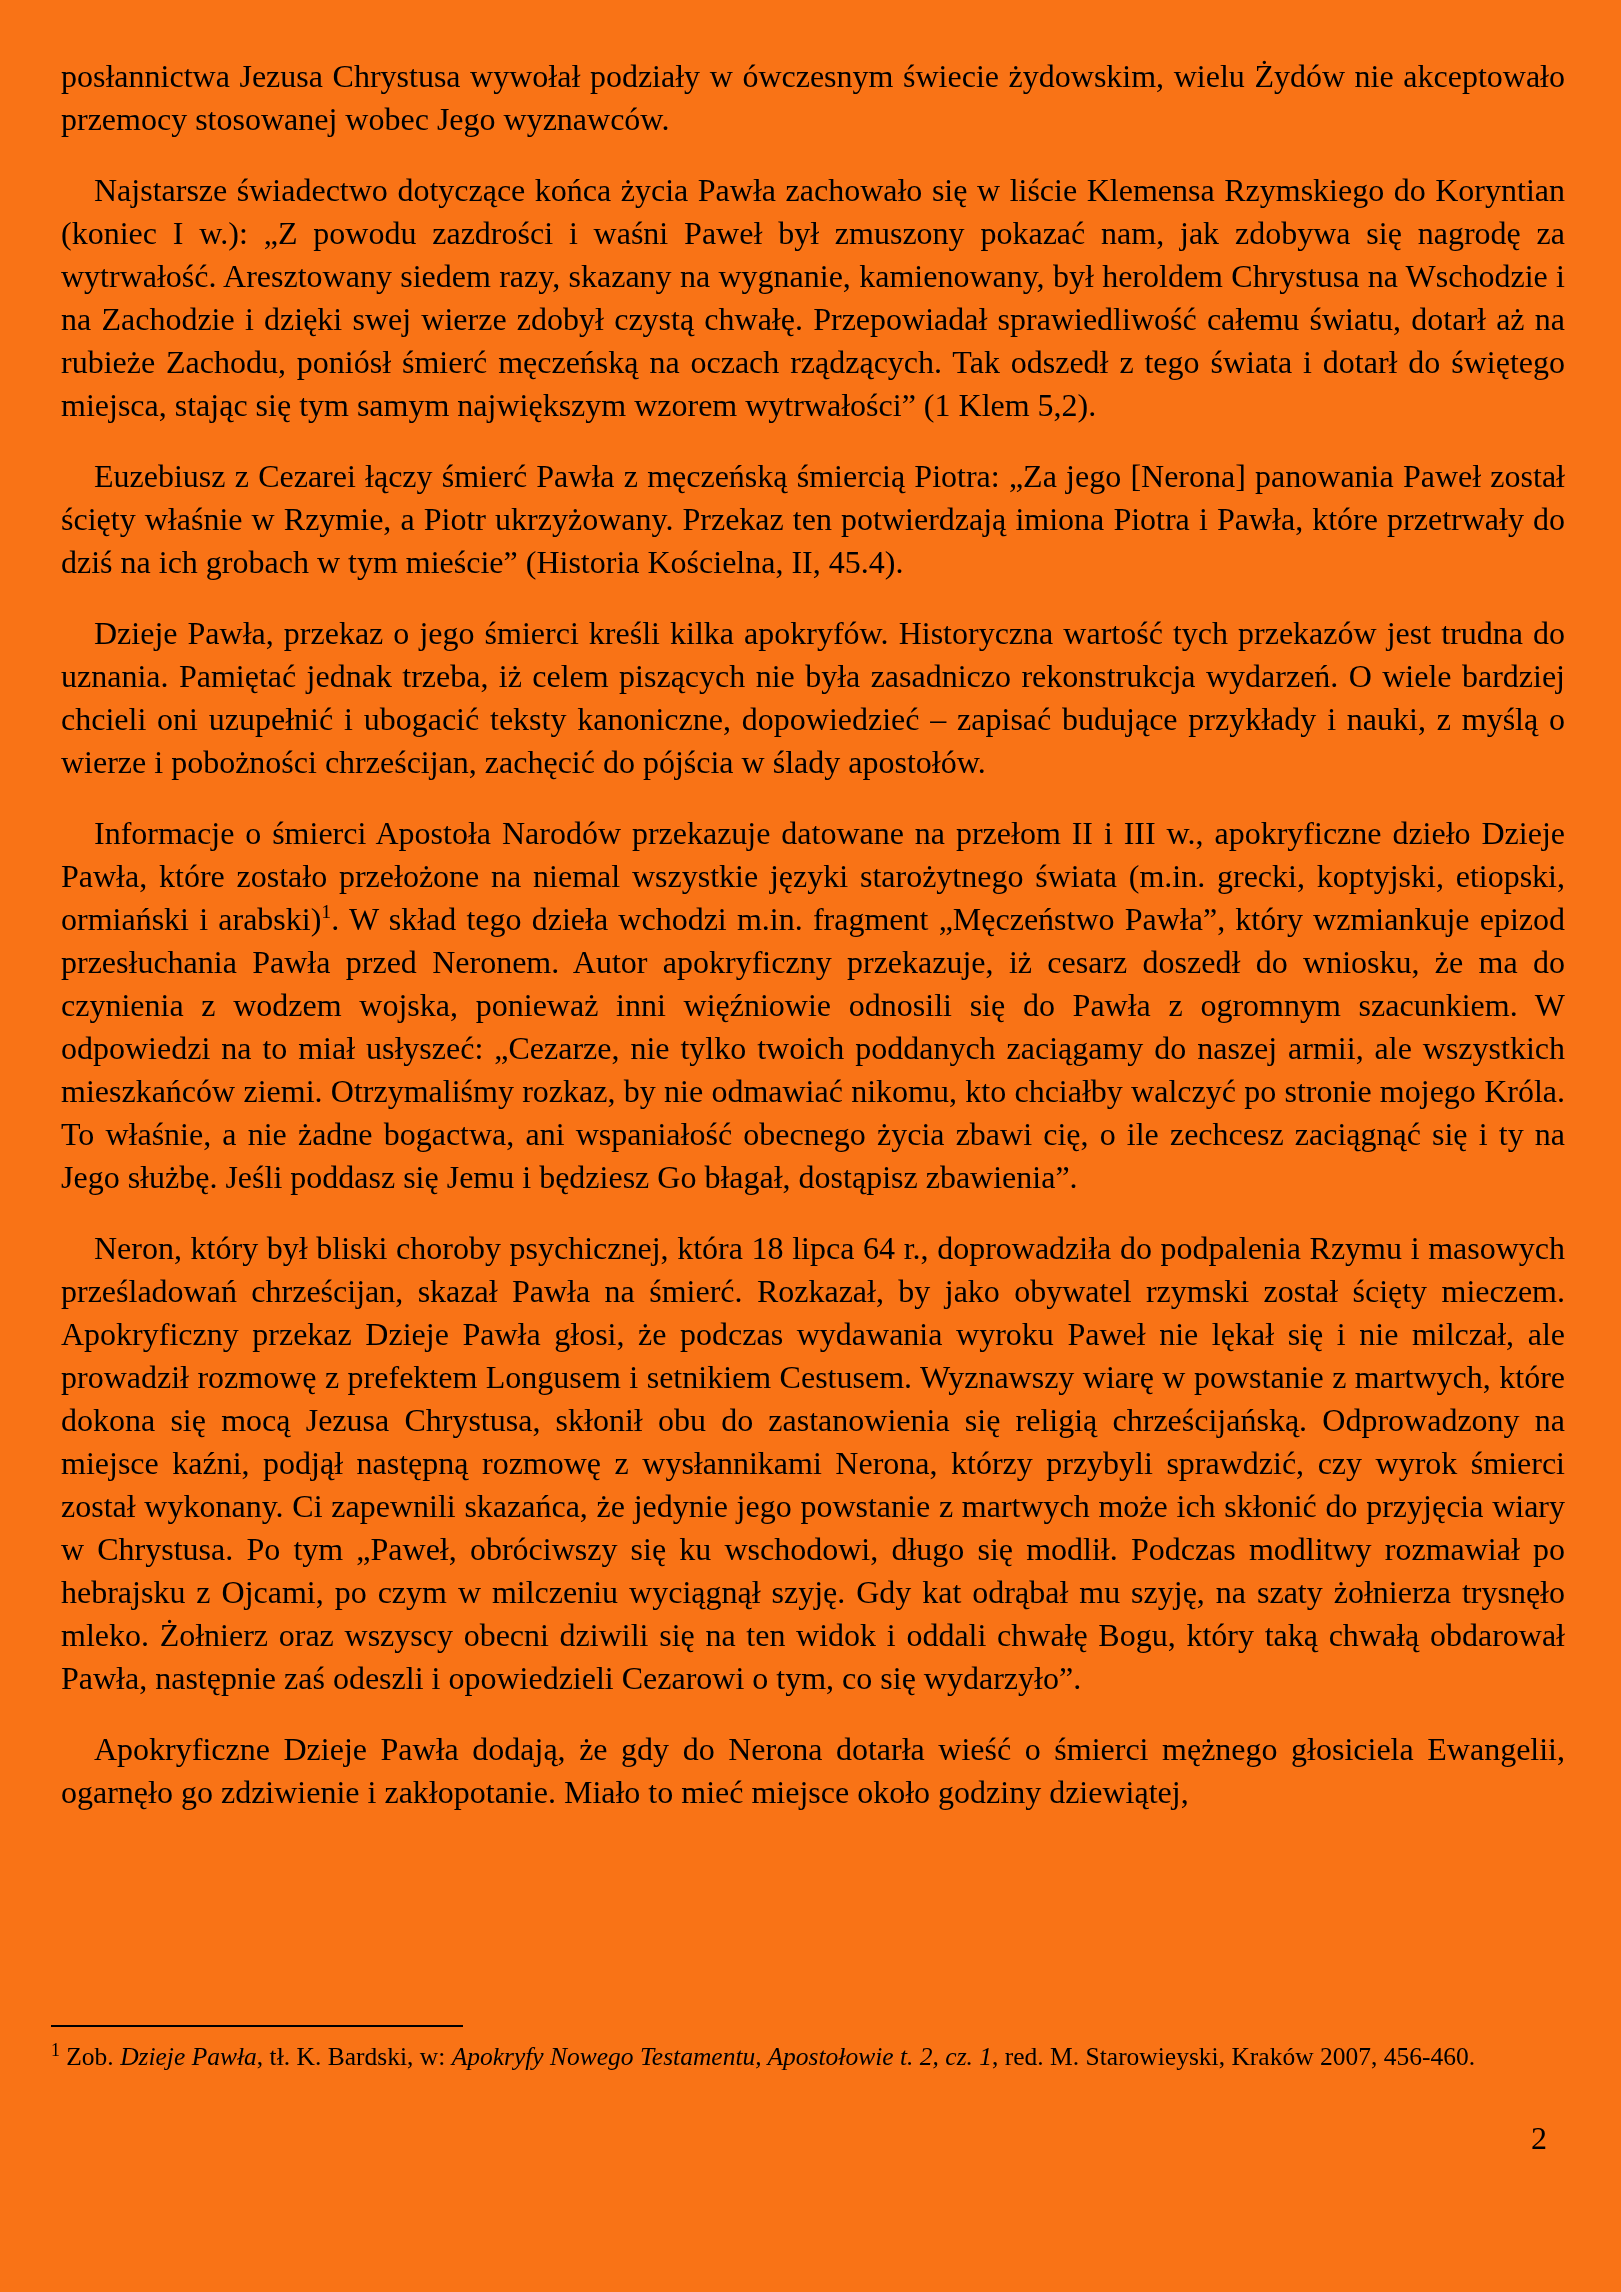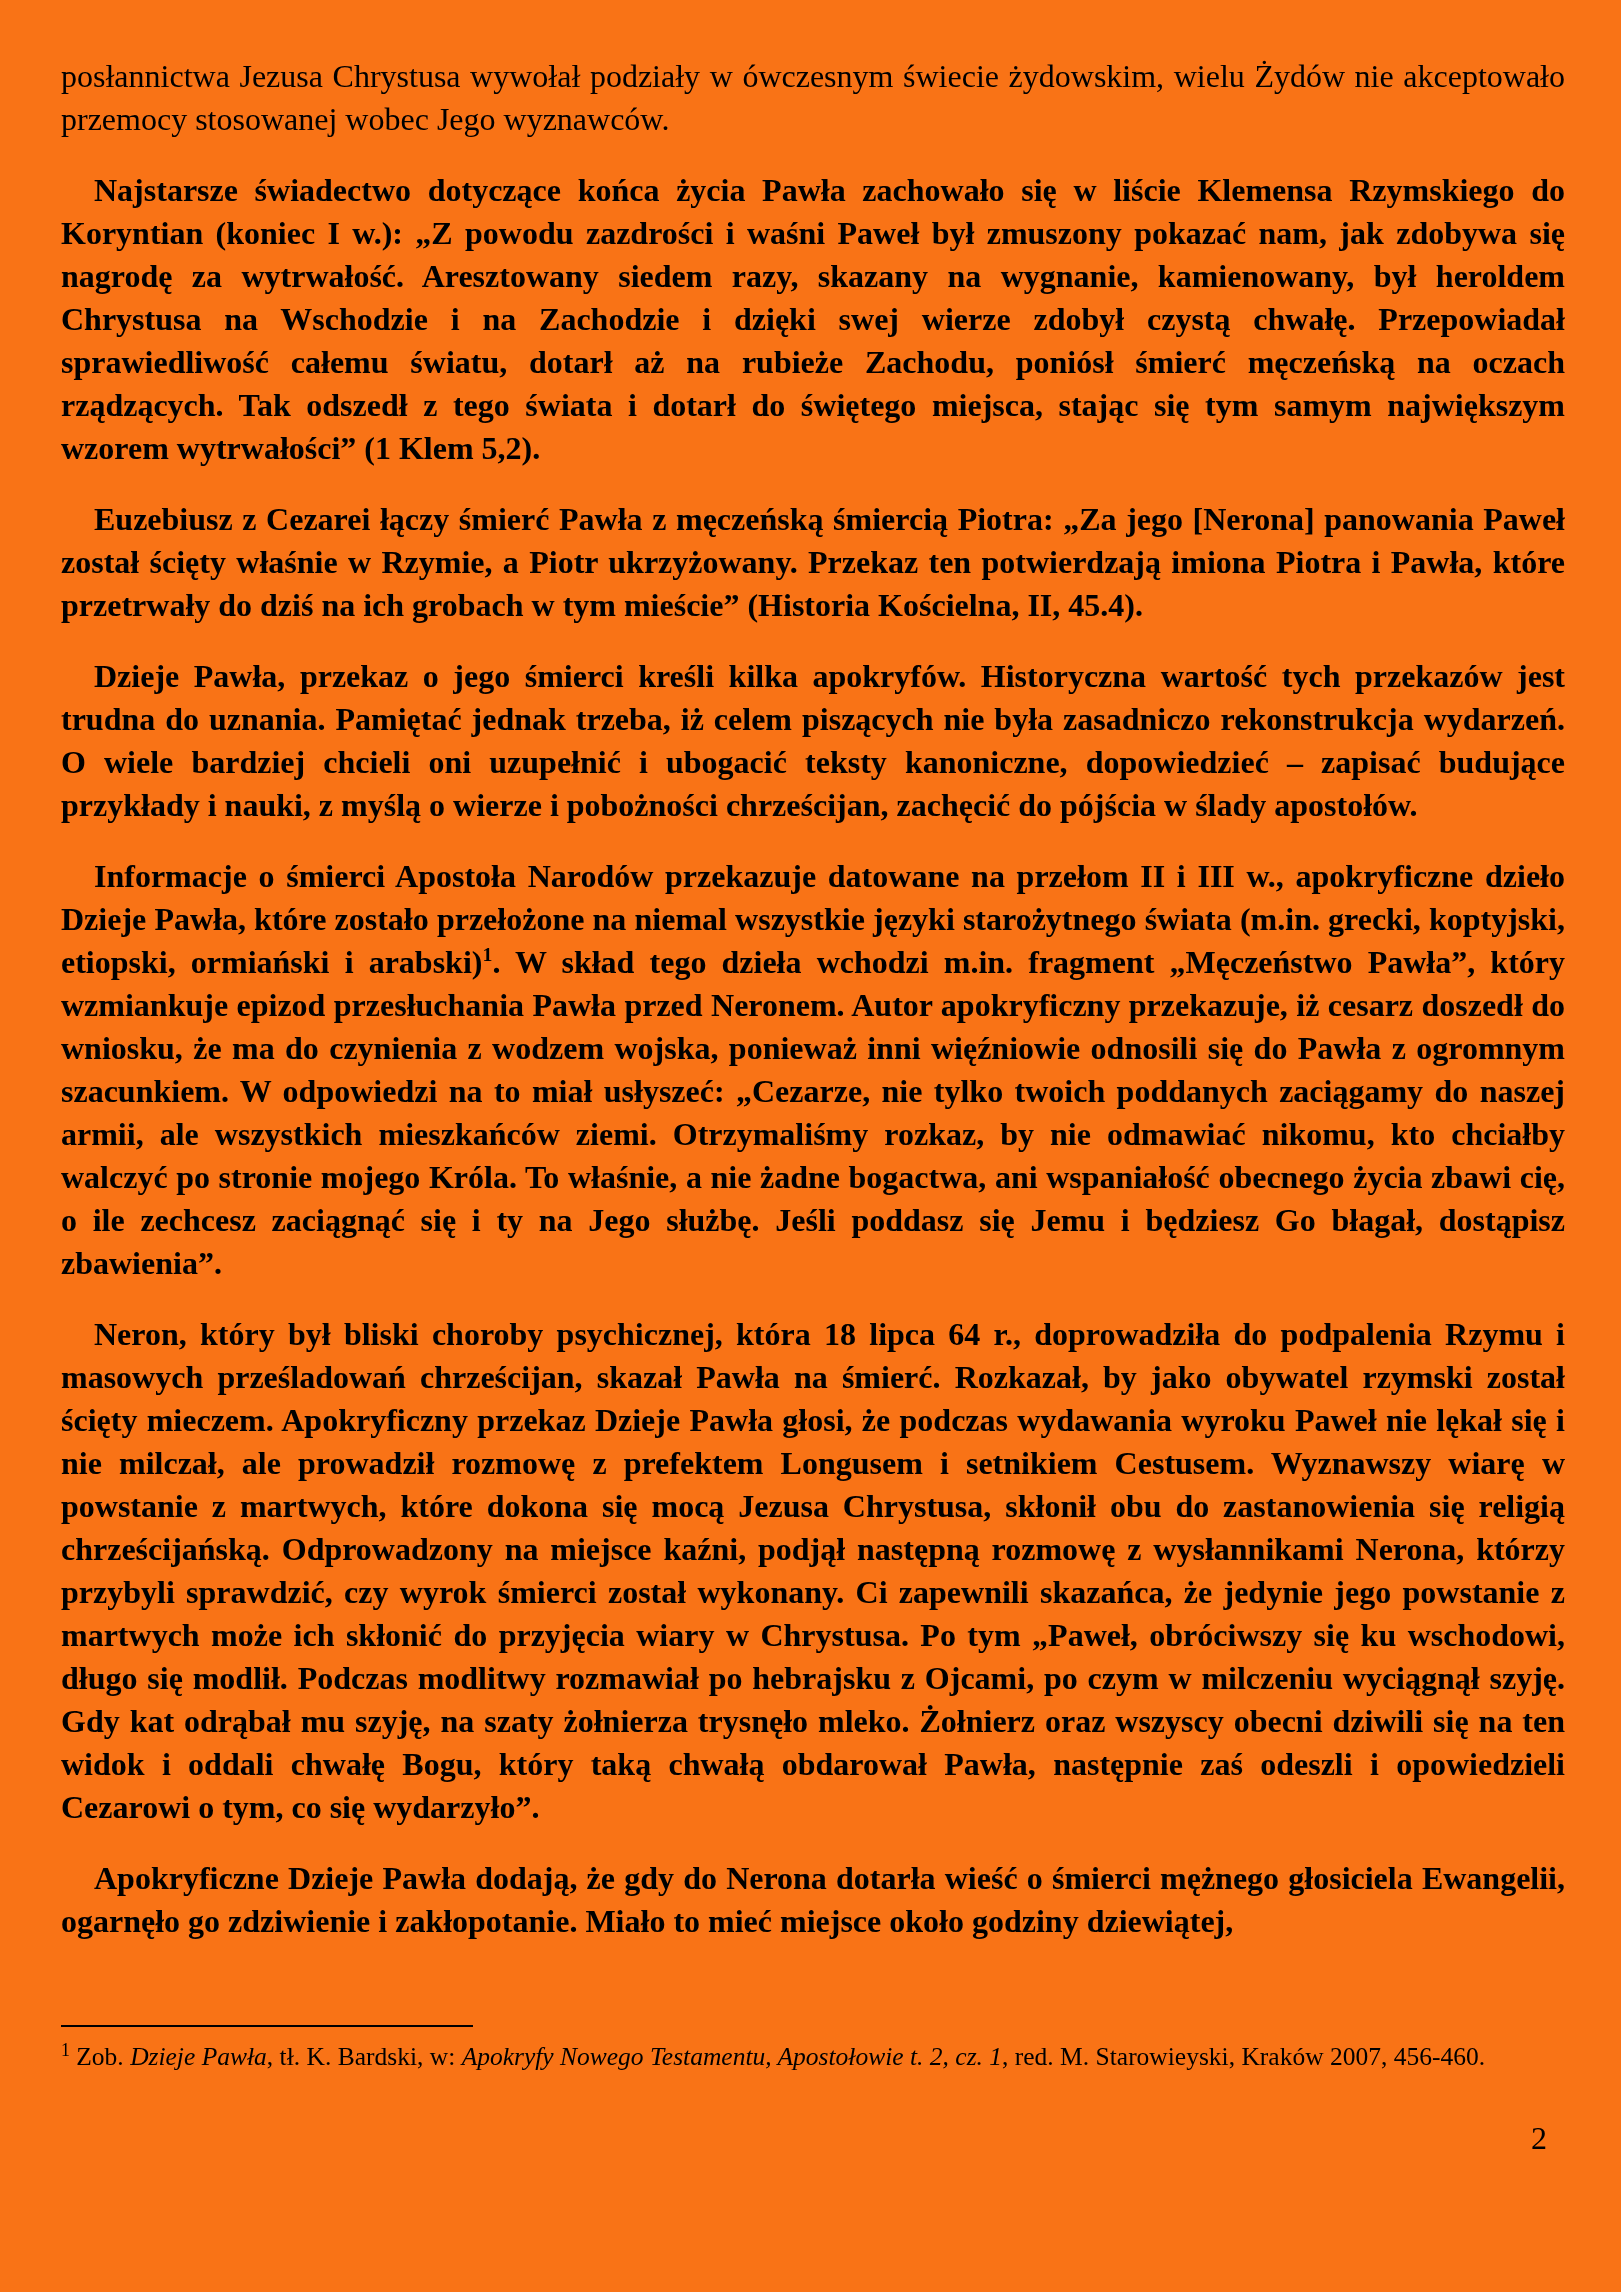--- a/index.html
+++ b/index.html
@@ -23,30 +23,29 @@
       width: 1504px;
     }
     p.body-par {
       font-size: 32px;
       line-height: 43px;
       text-align: justify;
       margin: 0 0 28px 0;
     }
     p.body-par.indent {
       text-indent: 33px;
-      font-weight: bold;
     }
     p.body-par sup.fn-ref {
       font-size: 0.62em;
       line-height: 0;
       vertical-align: super;
     }
     .footnote {
       position: absolute;
-      left: 61px;
+      left: 51px;
       top: 2025px;
       width: 1504px;
     }
     .fn-rule {
       width: 412px;
       height: 0;
       border-top: 2.9px solid #000000;
       margin-bottom: 9.8px;
     }
     p.fn-text {

